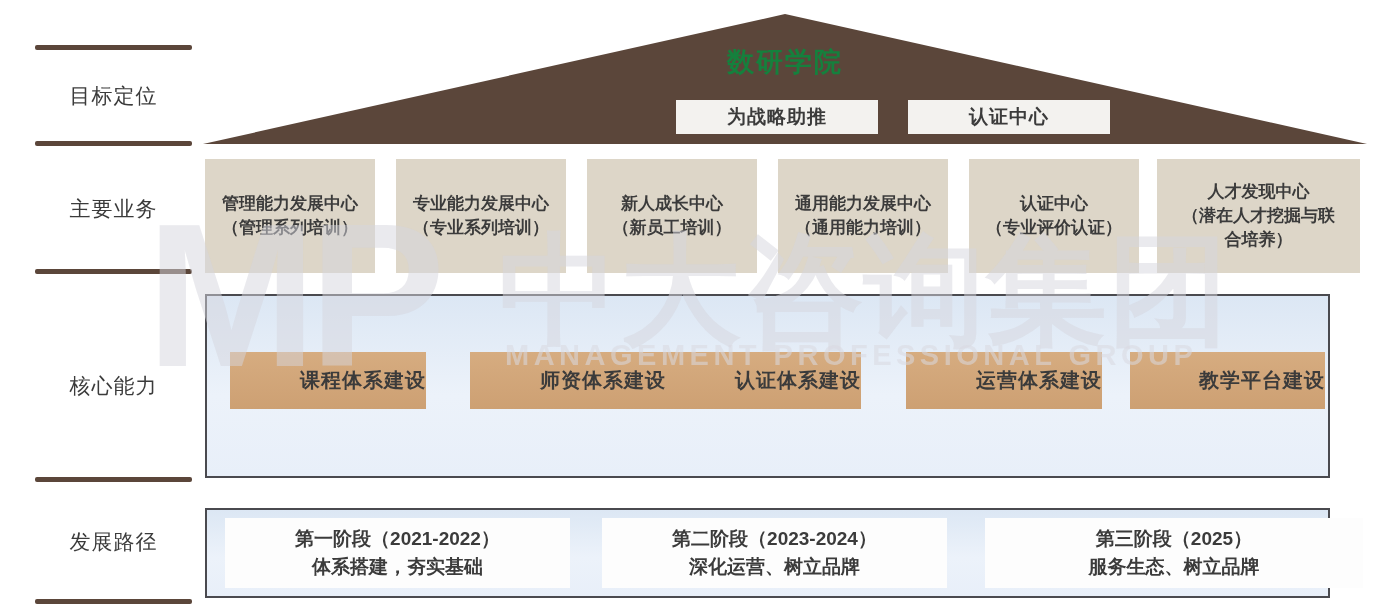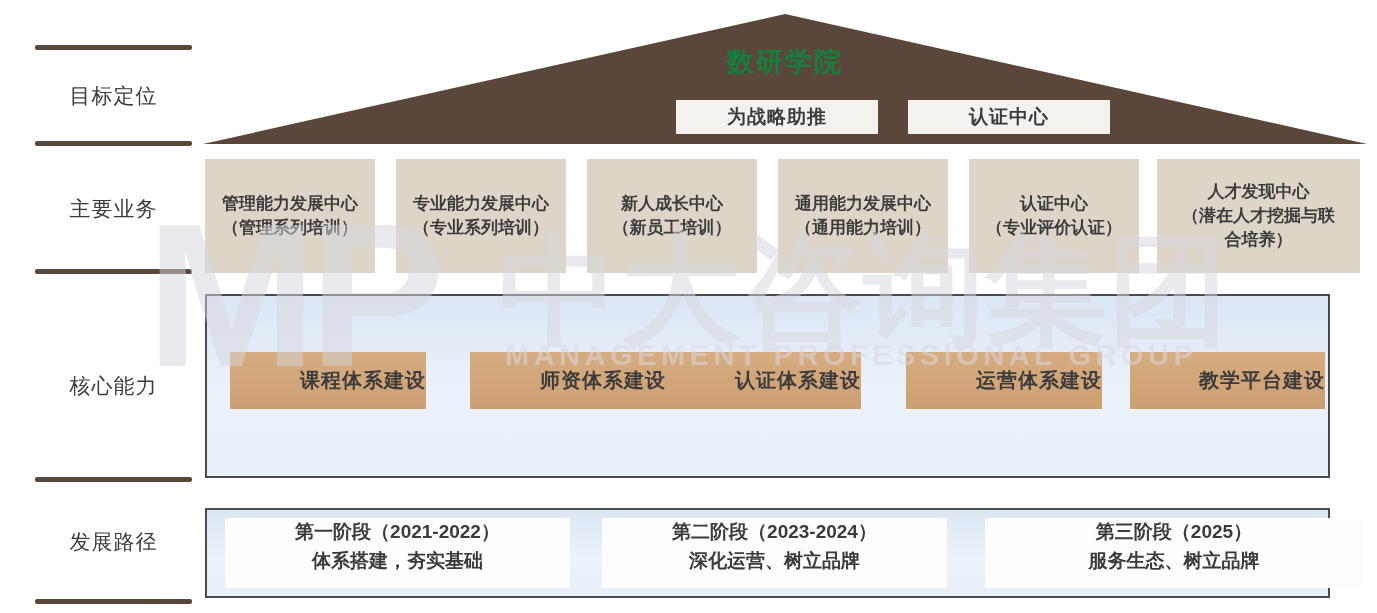--- a/index.html
+++ b/index.html
@@ -77,21 +77,21 @@
     text-align: right;
     line-height: 57px;
     font-size: 20px; font-weight: bold;
     color: #3b3b3b; letter-spacing: 1px;
   }
   .stage-box {
     position: absolute;
     top: 518px; height: 70px;
     background: #fdfdfd;
     display: flex; flex-direction: column;
-    align-items: center; justify-content: flex-start;
+    align-items: center; justify-content: center;
     text-align: center;
     font-size: 19px; font-weight: bold;
     line-height: 1.5; color: #3b3b3b;
   }
 
   
   .watermark { pointer-events: none; z-index: 50; }
   .wm-logo {
     position: absolute;
     left: 146px; top: 192px;

